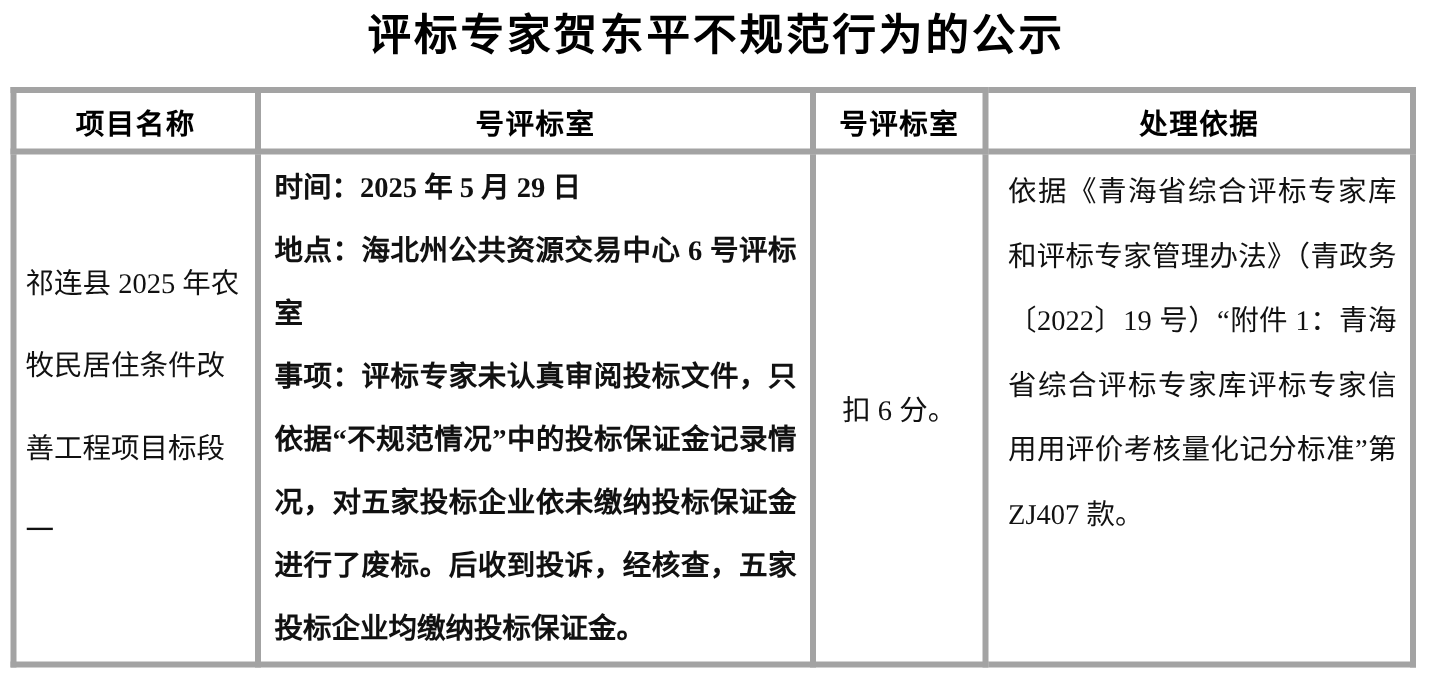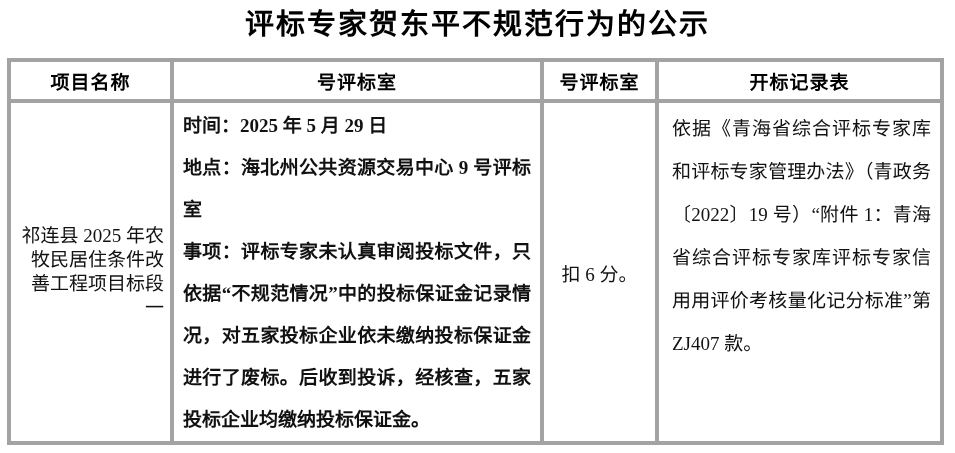--- a/index.html
+++ b/index.html
@@ -47,23 +47,23 @@
     vertical-align: middle;
     letter-spacing: 1px;
     padding: 0;
   }
   table.notice-table td {
     height: 293px;
     font-size: 19px;
     color: #111111;
   }
   td.cell-project {
-    text-align: right;
+    text-align: left;
     vertical-align: middle;
-    line-height: 24px;
+    line-height: 55px;
     padding: 4px 6px;
   }
   td.cell-violation {
     vertical-align: top;
     padding: 2px 9px 0 9px;
     line-height: 42px;
     text-align: justify;
     text-justify: inter-ideograph;
   }
   td.cell-violation p {
@@ -102,29 +102,29 @@
     <col style="width:163px">
     <col style="width:370px">
     <col style="width:115px">
     <col style="width:285px">
   </colgroup>
   <thead>
     <tr>
       <th>项目名称</th>
       <th>号评标室</th>
       <th>号评标室</th>
-      <th>开标记录表</th>
+      <th>处理依据</th>
     </tr>
   </thead>
   <tbody>
     <tr>
       <td class="cell-project">祁连县 2025 年农牧民居住条件改善工程项目标段一</td>
       <td class="cell-violation">
         <p>时间：2025 年 5 月 29 日</p>
-        <p>地点：海北州公共资源交易中心 9 号评标室</p>
+        <p>地点：海北州公共资源交易中心 6 号评标室</p>
         <p>事项：评标专家未认真审阅投标文件，只依据“不规范情况”中的投标保证金记录情况，对五家投标企业依未缴纳投标保证金进行了废标。后收到投诉，经核查，五家投标企业均缴纳投标保证金。</p>
       </td>
       <td class="cell-result">扣 6 分。</td>
       <td class="cell-basis">依据《青海省综合评标专家库和评标专家管理办法》（青政务〔2022〕19 号）“附件 1：青海省综合评标专家库评标专家信用用评价考核量化记分标准”第 ZJ407 款。</td>
     </tr>
   </tbody>
 </table>
 
 <div class="page-footer">发布单位：海北州政务服务监督管理局</div>
 

